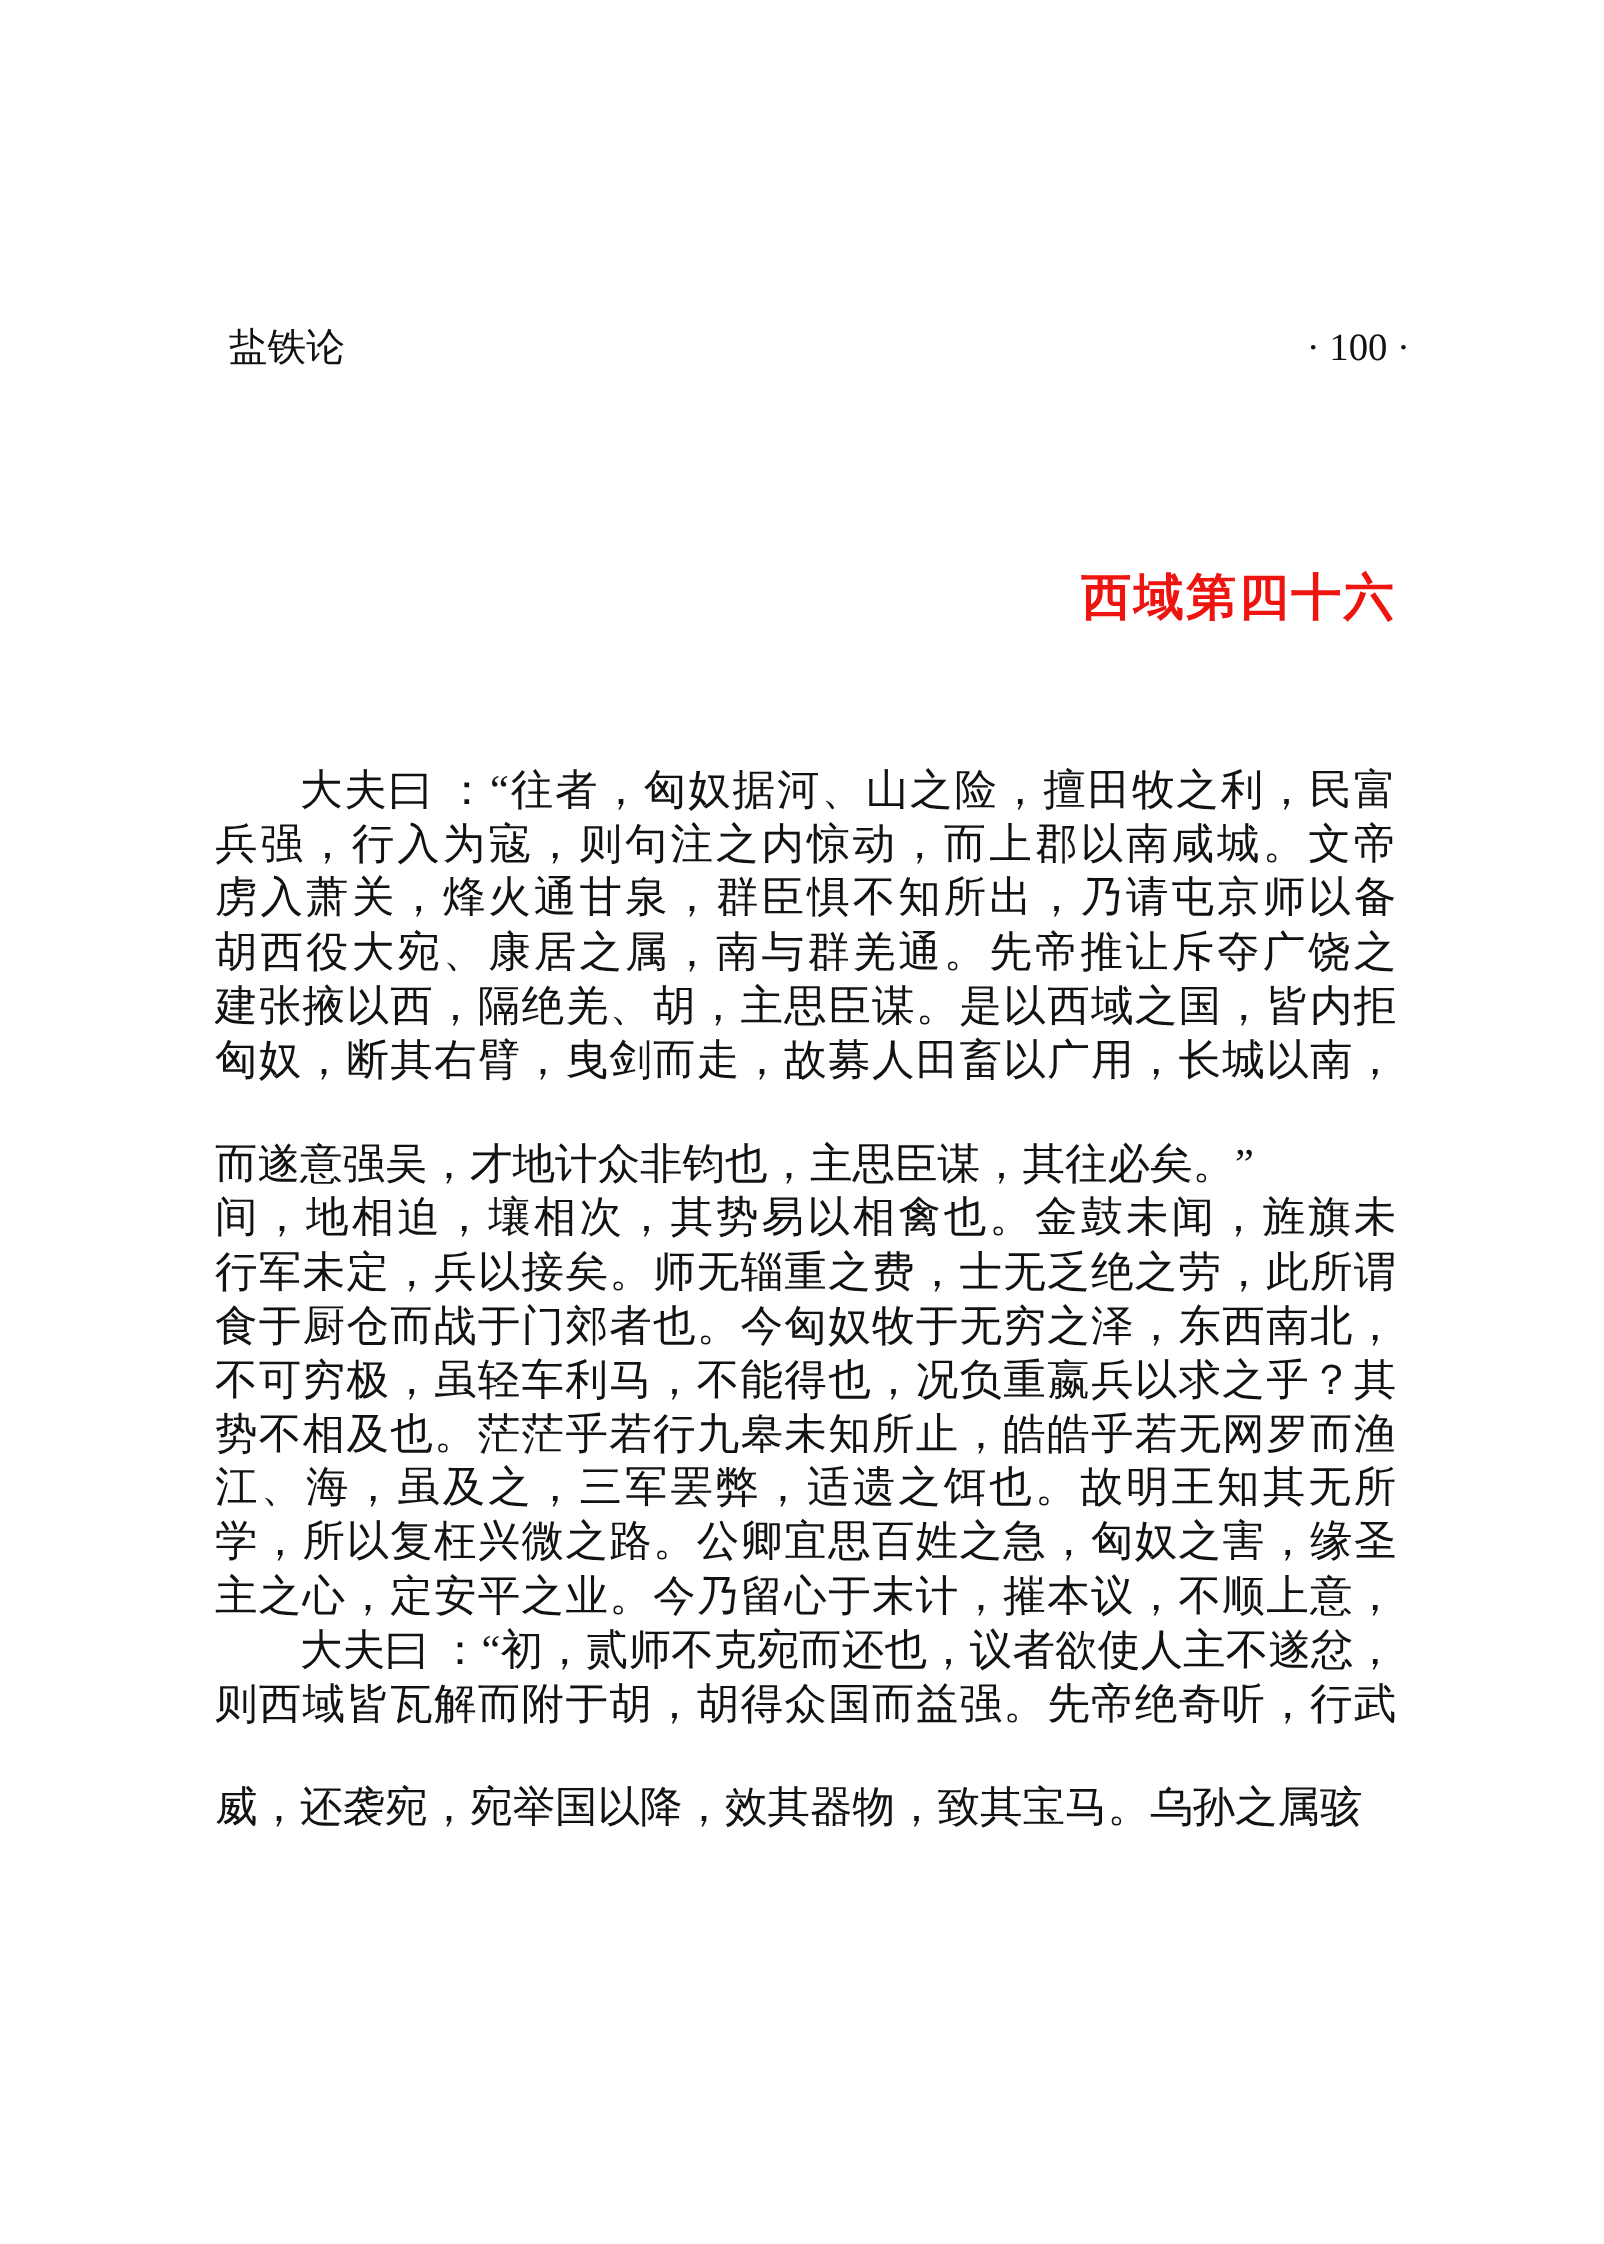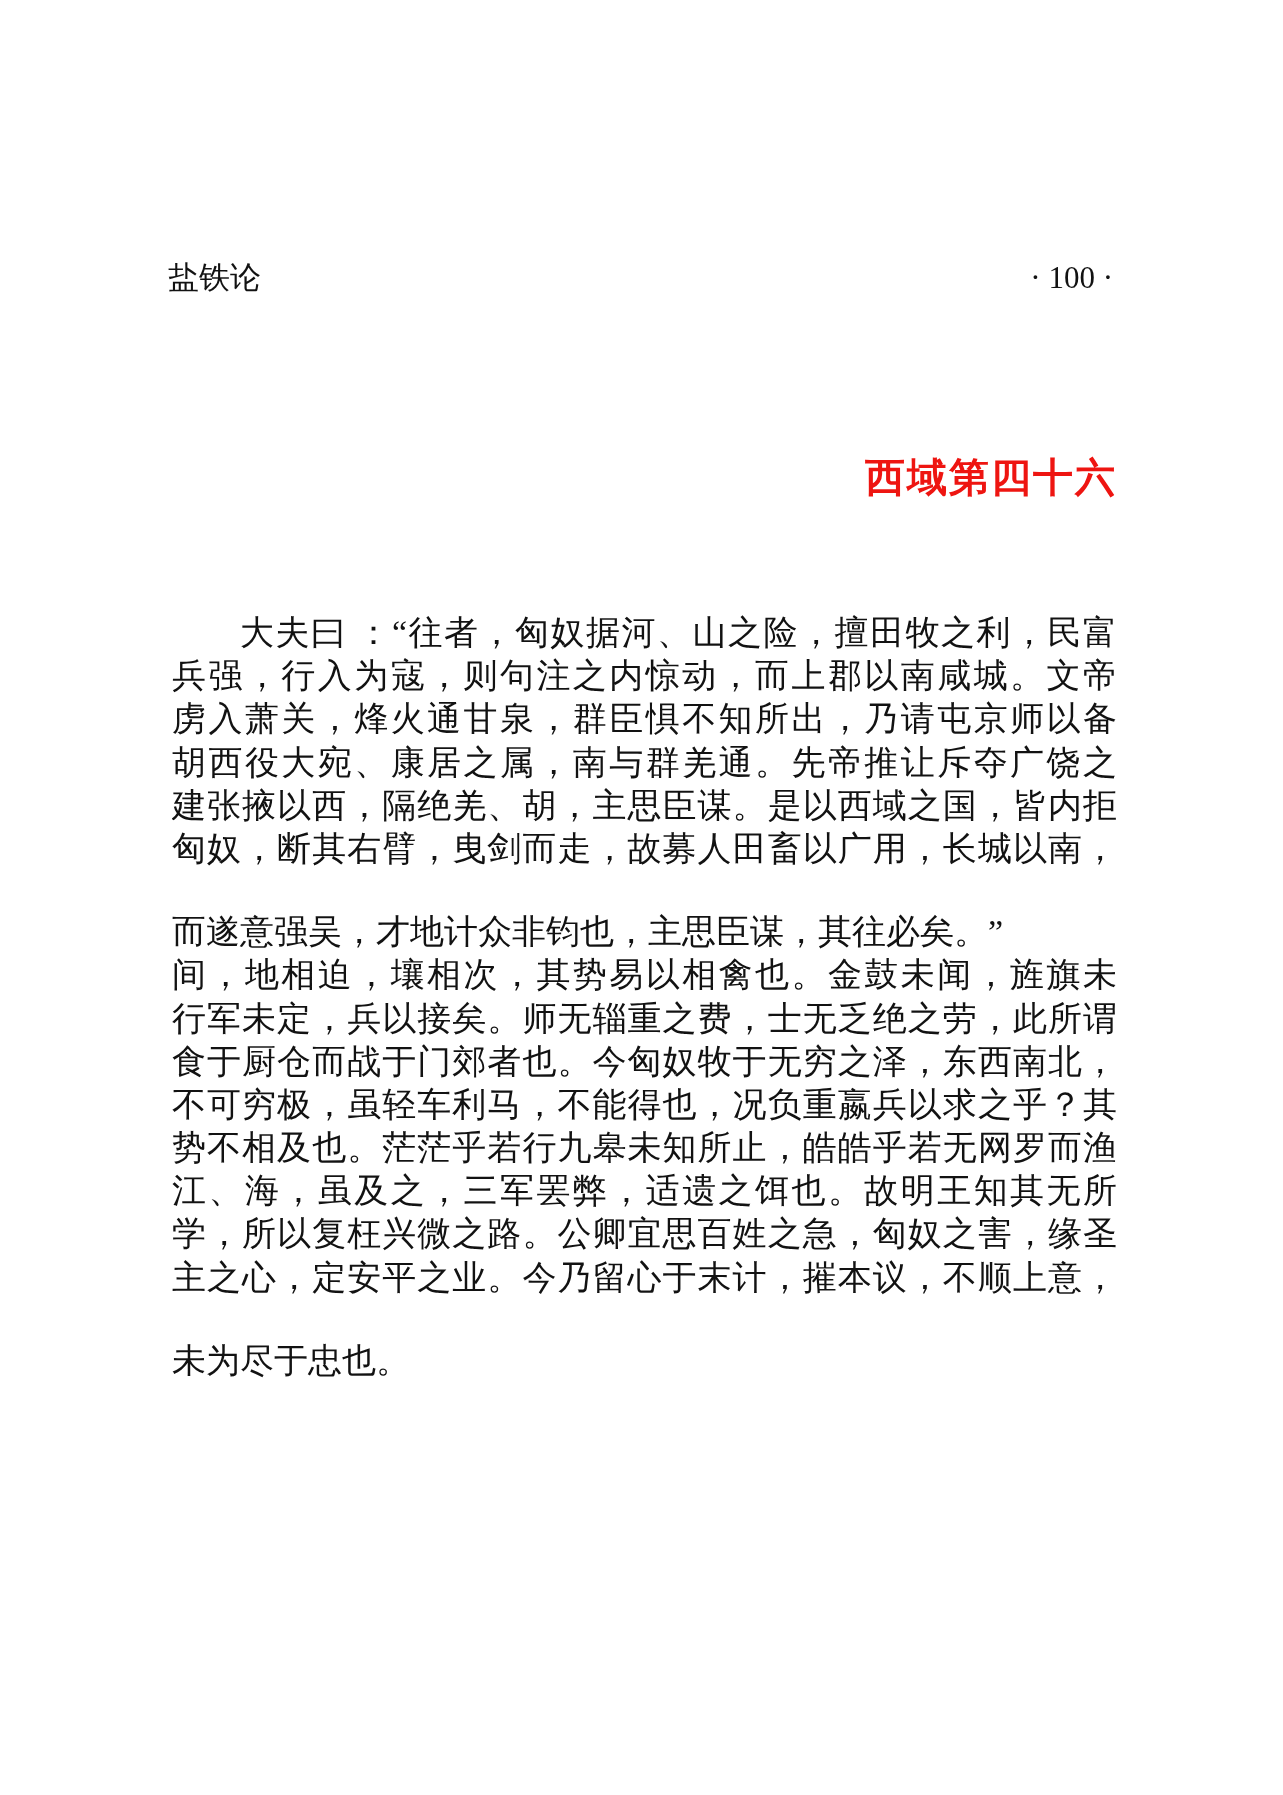--- a/index.html
+++ b/index.html
@@ -11,21 +11,21 @@
     position: relative;
     width: 1283px;
     height: 1795px;
     background: #ffffff;
     overflow: hidden;
     font-family: "Liberation Serif", "DejaVu Serif", serif;
     color: #121212;
   }
   #running-header {
     position: absolute;
-    left: 168px;
+    left: 183px;
     top: 258px;
     width: 945px;
     height: 40px;
     display: flex;
     justify-content: space-between;
     align-items: baseline;
     font-size: 31px;
     line-height: 40px;
   }
   #chapter-title {
@@ -86,17 +86,21 @@
       </div>
       <div class="para">
         <div class="line">间，地相迫，壤相次，其势易以相禽也。金鼓未闻，旌旗未舒，</div>
         <div class="line">行军未定，兵以接矣。师无辎重之费，士无乏绝之劳，此所谓</div>
         <div class="line">食于厨仓而战于门郊者也。今匈奴牧于无穷之泽，东西南北，</div>
         <div class="line">不可穷极，虽轻车利马，不能得也，况负重嬴兵以求之乎？其</div>
         <div class="line">势不相及也。茫茫乎若行九皋未知所止，皓皓乎若无网罗而渔</div>
         <div class="line">江、海，虽及之，三军罢弊，适遗之饵也。故明王知其无所利，</div>
         <div class="line">学，所以复枉兴微之路。公卿宜思百姓之急，匈奴之害，缘圣</div>
         <div class="line">主之心，定安平之业。今乃留心于末计，摧本议，不顺上意，</div>
-        <div class="line last">未为尽于忠也。</div>
+      </div>
+      <div class="para">
+        <div class="line indent">大夫曰 ：“初，贰师不克宛而还也，议者欲使人主不遂忿，</div>
+        <div class="line">则西域皆瓦解而附于胡，胡得众国而益强。先帝绝奇听，行武</div>
+        <div class="line last">威，还袭宛，宛举国以降，效其器物，致其宝马。乌孙之属骇</div>
       </div>
     </div>
 
 </div>
 
 </body></html>

